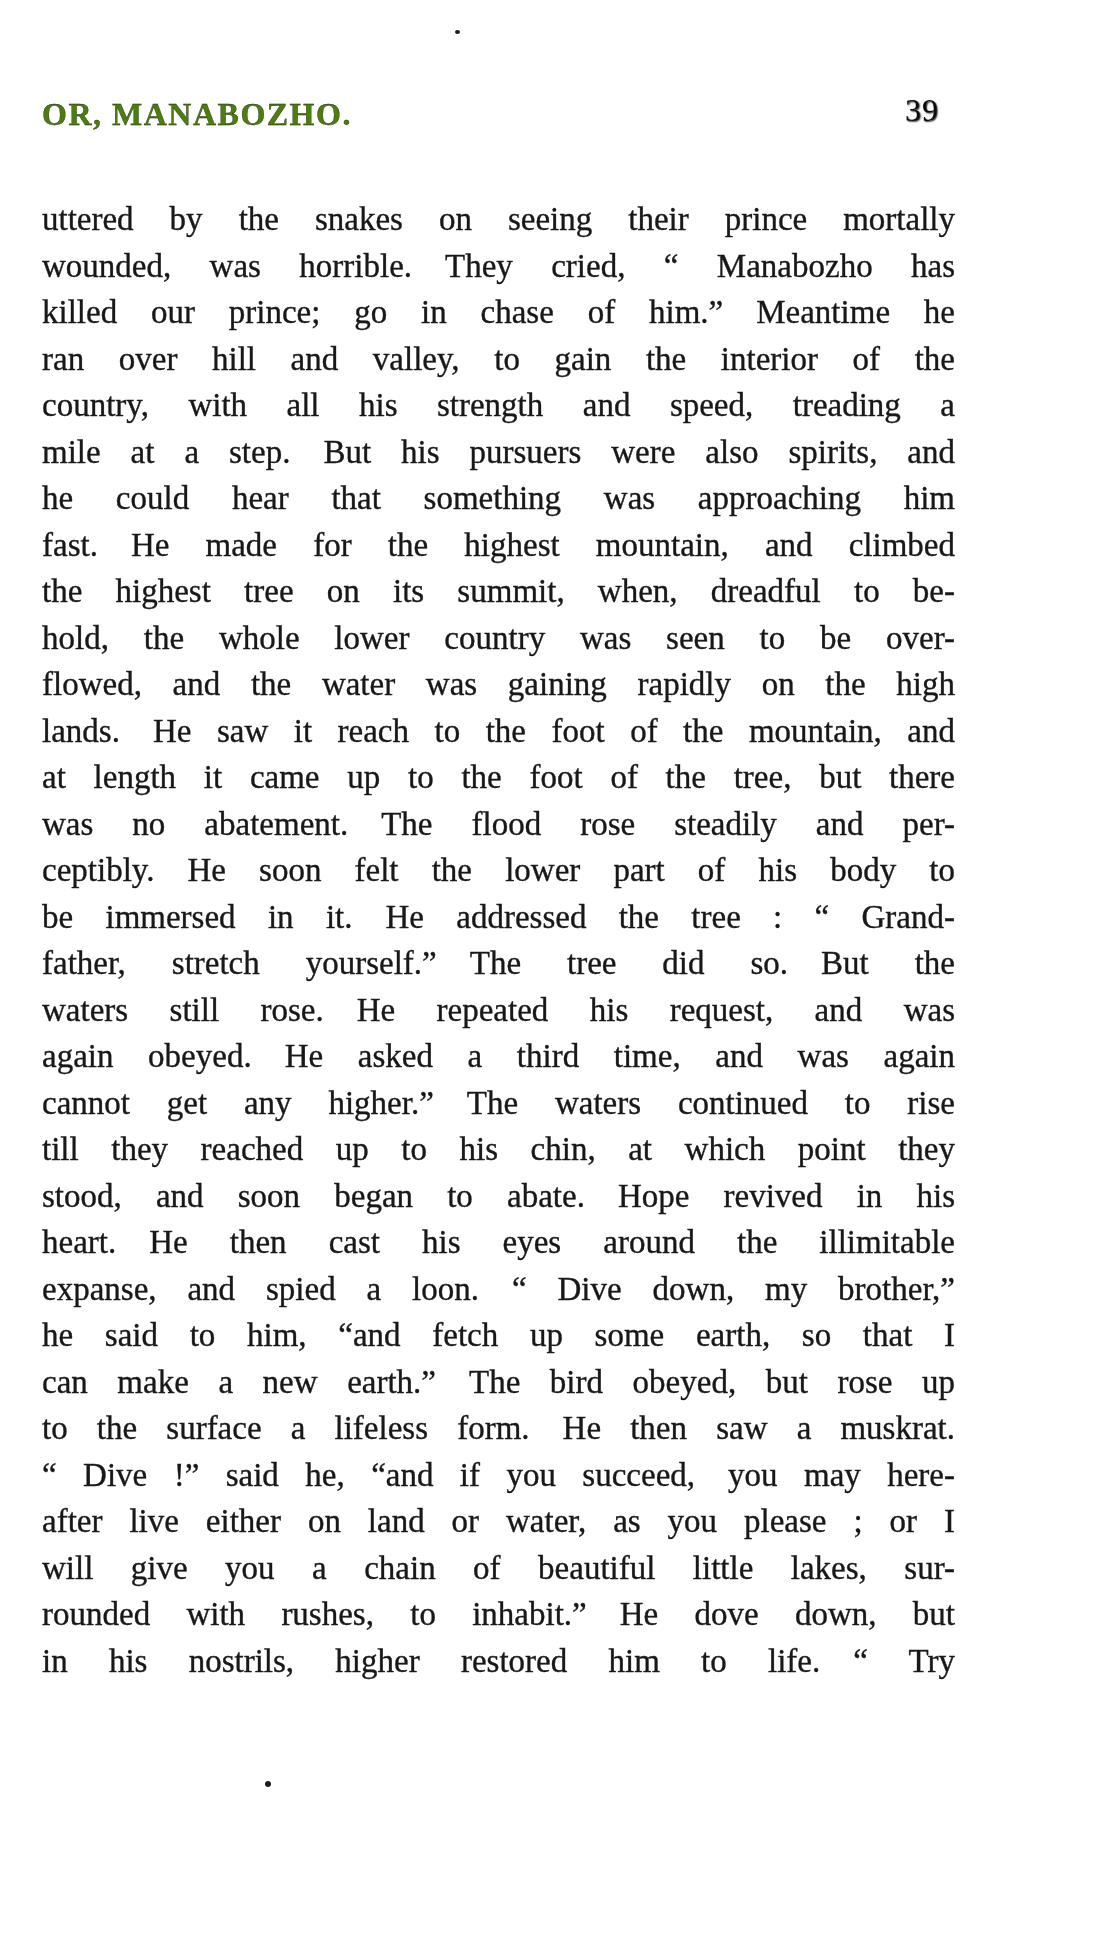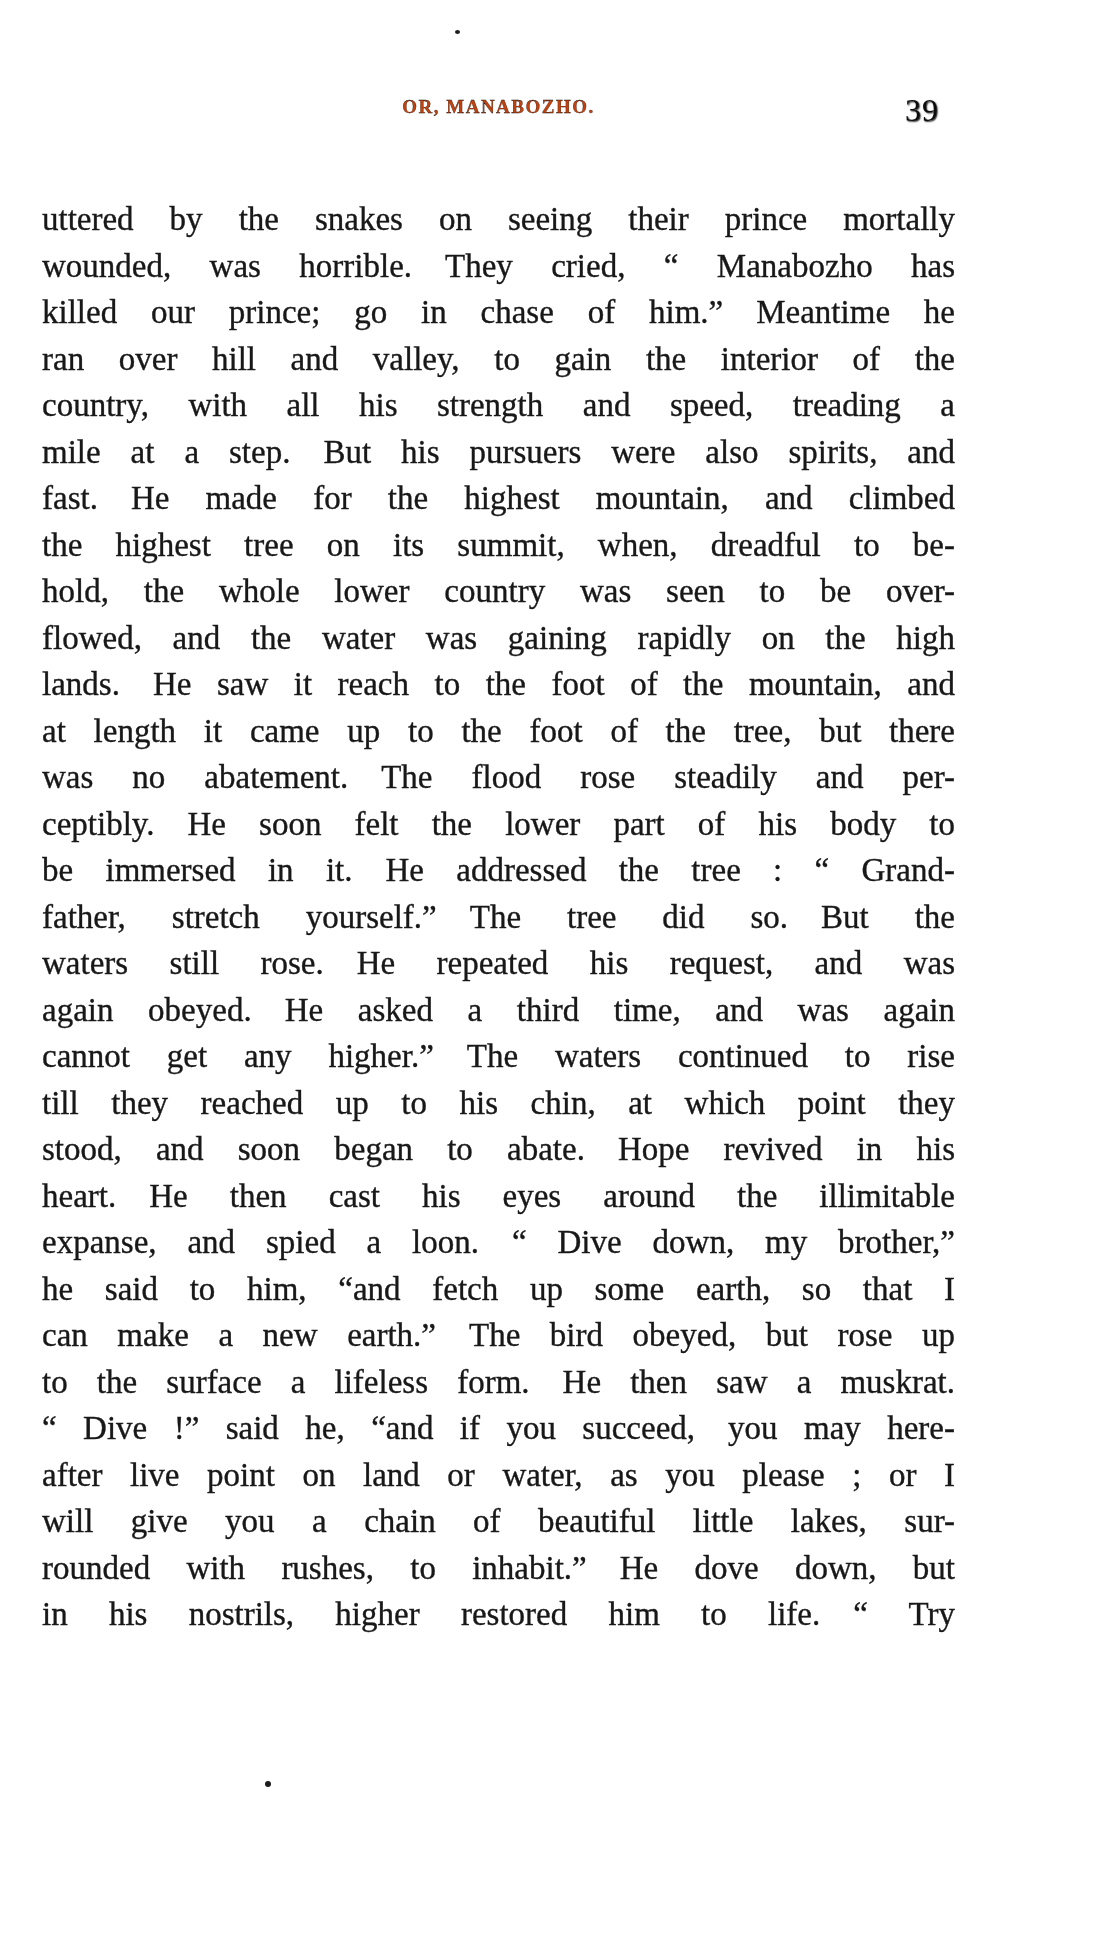--- a/index.html
+++ b/index.html
@@ -19,25 +19,24 @@
   
   .running-header {
     position: absolute;
     left: 42px;
     top: 96px;
     width: 913px;
     height: 44px;
   }
   .header-title {
     display: block;
-    text-align: center;
-    font-size: 19px;
+    font-size: 32px;
     font-weight: 700;
     letter-spacing: 1.5px;
-    color: #c2410c;
+    color: #4d7c0f;
     -webkit-text-stroke: 0.3px #141414;
   }
   .page-number {
     position: absolute;
     right: 16px;
     top: -4px;
     font-size: 32px;
     font-weight: 400;
     color: #0c0c0c;
     text-shadow: 1px 0.5px 1.5px rgba(0,0,0,0.85);
@@ -85,20 +84,21 @@
     <span class="page-number">39</span>
   </header>
 
   <main class="body-text">
     <div class="text-line">uttered by the snakes on seeing their prince mortally</div>
     <div class="text-line">wounded, was horrible. They cried, “ Manabozho has</div>
     <div class="text-line">killed our prince; go in chase of him.” Meantime he</div>
     <div class="text-line">ran over hill and valley, to gain the interior of the</div>
     <div class="text-line">country, with all his strength and speed, treading a</div>
     <div class="text-line">mile at a step. But his pursuers were also spirits, and</div>
+    <div class="text-line">he could hear that something was approaching him</div>
     <div class="text-line">fast. He made for the highest mountain, and climbed</div>
     <div class="text-line">the highest tree on its summit, when, dreadful to be-</div>
     <div class="text-line">hold, the whole lower country was seen to be over-</div>
     <div class="text-line">flowed, and the water was gaining rapidly on the high</div>
     <div class="text-line">lands. He saw it reach to the foot of the mountain, and</div>
     <div class="text-line">at length it came up to the foot of the tree, but there</div>
     <div class="text-line">was no abatement. The flood rose steadily and per-</div>
     <div class="text-line">ceptibly. He soon felt the lower part of his body to</div>
     <div class="text-line">be immersed in it. He addressed the tree : “ Grand-</div>
     <div class="text-line">father, stretch yourself.” The tree did so. But the</div>
@@ -106,21 +106,21 @@
     <div class="text-line">again obeyed. He asked a third time, and was again</div>
     <div class="text-line">cannot get any higher.” The waters continued to rise</div>
     <div class="text-line">till they reached up to his chin, at which point they</div>
     <div class="text-line">stood, and soon began to abate. Hope revived in his</div>
     <div class="text-line">heart. He then cast his eyes around the illimitable</div>
     <div class="text-line">expanse, and spied a loon. “ Dive down, my brother,”</div>
     <div class="text-line">he said to him, “and fetch up some earth, so that I</div>
     <div class="text-line">can make a new earth.” The bird obeyed, but rose up</div>
     <div class="text-line">to the surface a lifeless form. He then saw a muskrat.</div>
     <div class="text-line">“ Dive !” said he, “and if you succeed, you may here-</div>
-    <div class="text-line">after live point on land or water, as you please ; or I</div>
+    <div class="text-line">after live either on land or water, as you please ; or I</div>
     <div class="text-line">will give you a chain of beautiful little lakes, sur-</div>
     <div class="text-line">rounded with rushes, to inhabit.” He dove down, but</div>
     <div class="text-line">in his nostrils, higher restored him to life. “ Try</div>
   </main>
 
   <div class="ink-speck speck-bottom"></div>
 
 </div>
 
 </body></html>

